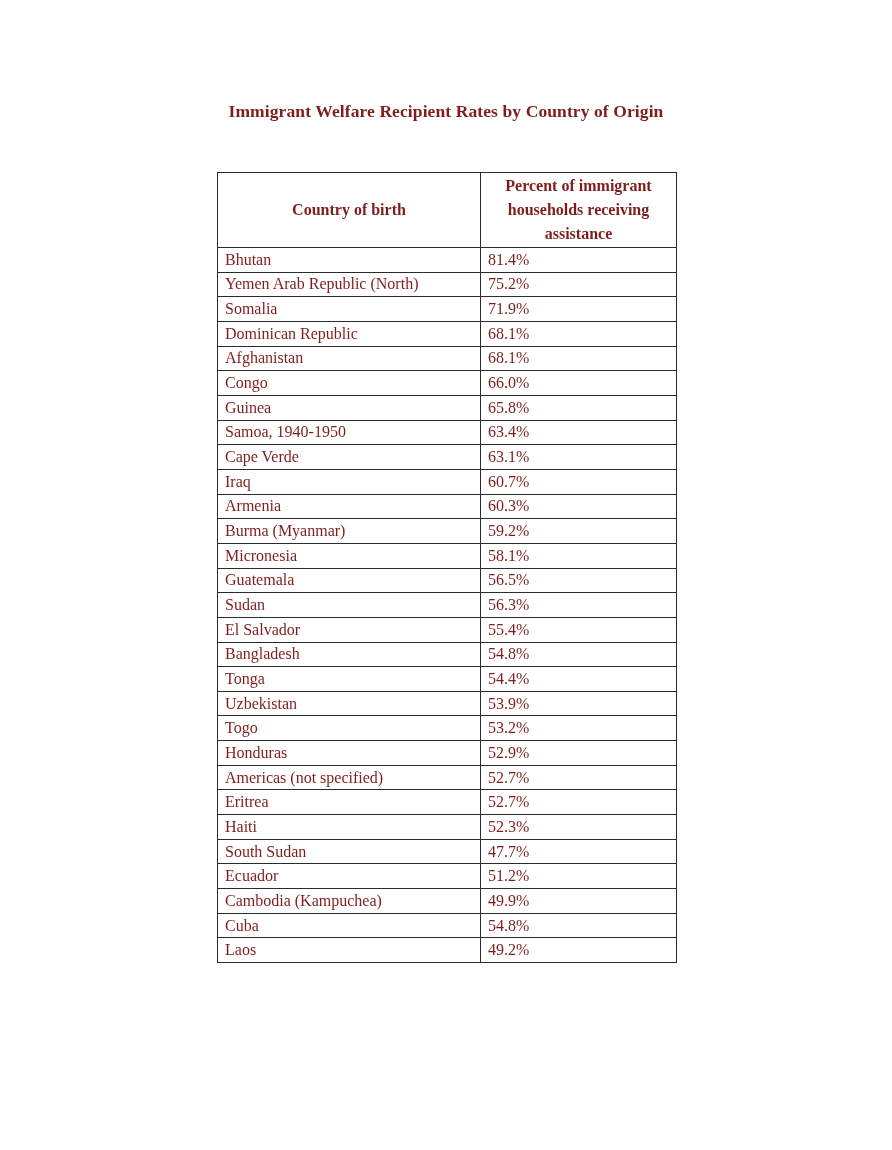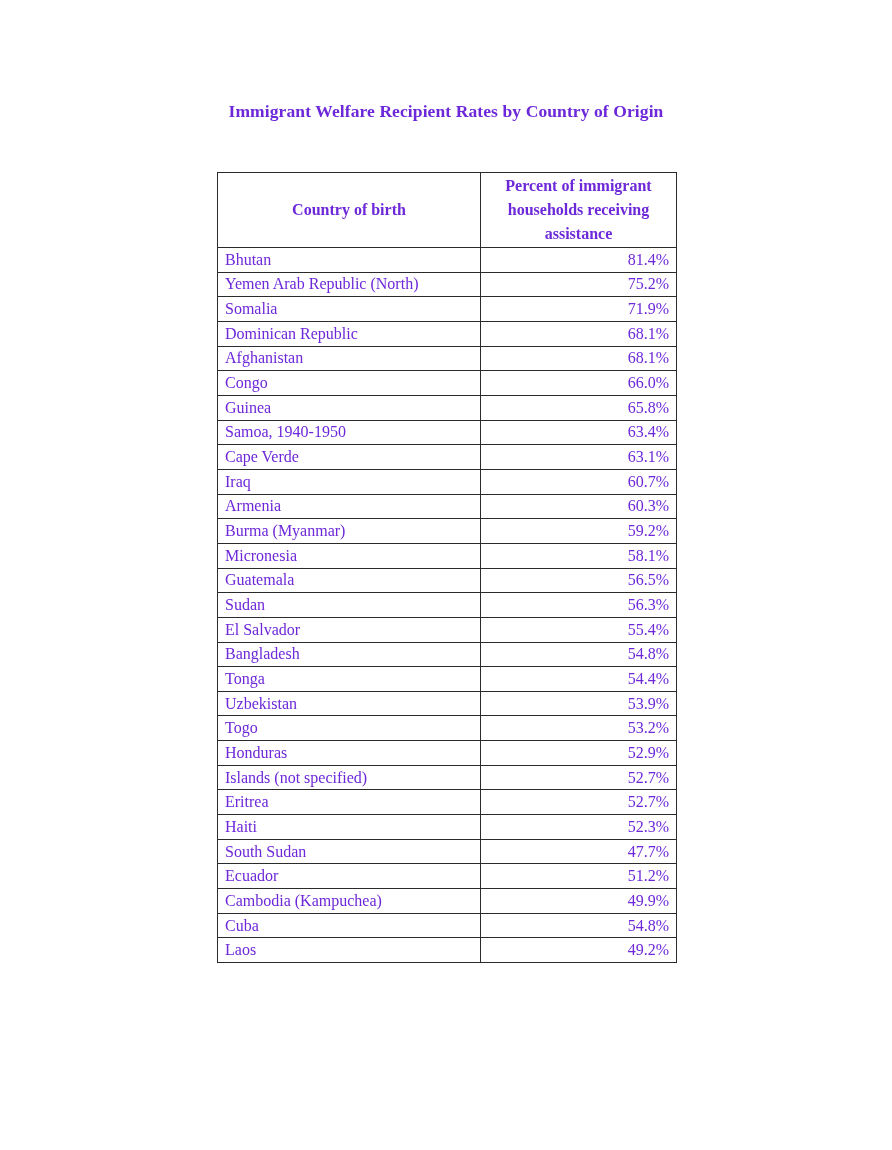--- a/index.html
+++ b/index.html
@@ -6,21 +6,21 @@
     margin: 0;
     padding: 0;
     background: #ffffff;
   }
   .page {
     position: relative;
     width: 892px;
     height: 1150px;
     background: #ffffff;
     font-family: "Liberation Serif", "DejaVu Serif", serif;
-    color: #6d28d9;
+    color: #7f1d1d;
     overflow: hidden;
   }
   .doc-title {
     position: absolute;
     top: 101px;
     left: 0;
     width: 892px;
     text-align: center;
     font-size: 17.5px;
     font-weight: bold;
@@ -53,21 +53,21 @@
     line-height: 1.5;
     padding: 0 6px;
     white-space: normal;
   }
   table.data-table td {
     height: 24.66px;
     padding: 0 7px;
     vertical-align: middle;
   }
   td.country-cell { text-align: left; margin-top: 48px; }
-  td.value-cell   { text-align: right; }
+  td.value-cell   { }
 </style>
 </head>
 <body>
 
 <div class="page">
   <h1 class="doc-title">Immigrant Welfare Recipient Rates by Country of Origin</h1>
 
   <table class="data-table">
     <thead>
       <tr>
@@ -154,21 +154,21 @@
         </tr>
         <tr>
           <td class="country-cell">Togo</td>
           <td class="value-cell">53.2%</td>
         </tr>
         <tr>
           <td class="country-cell">Honduras</td>
           <td class="value-cell">52.9%</td>
         </tr>
         <tr>
-          <td class="country-cell">Islands (not specified)</td>
+          <td class="country-cell">Americas (not specified)</td>
           <td class="value-cell">52.7%</td>
         </tr>
         <tr>
           <td class="country-cell">Eritrea</td>
           <td class="value-cell">52.7%</td>
         </tr>
         <tr>
           <td class="country-cell">Haiti</td>
           <td class="value-cell">52.3%</td>
         </tr>

